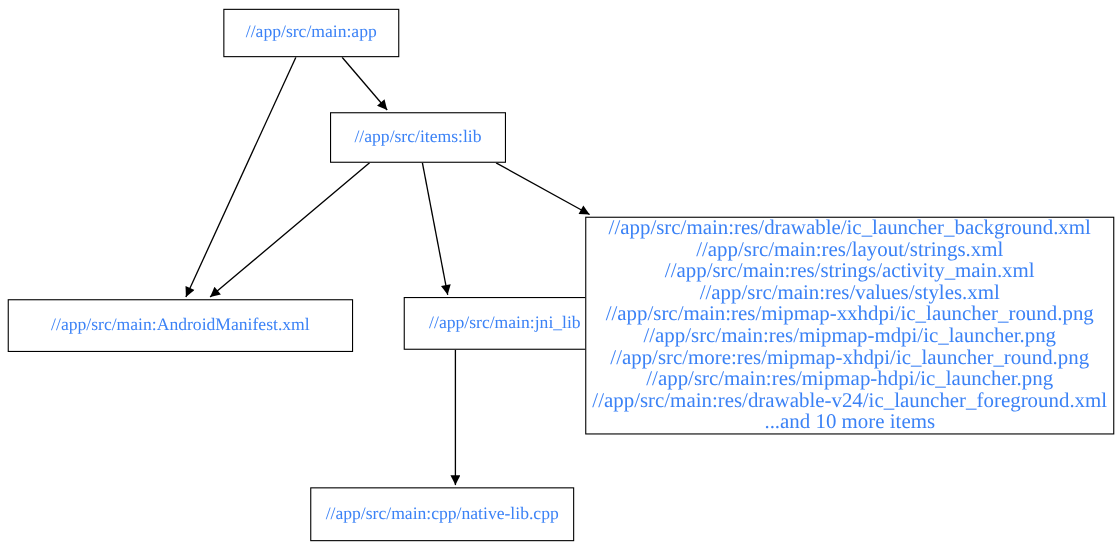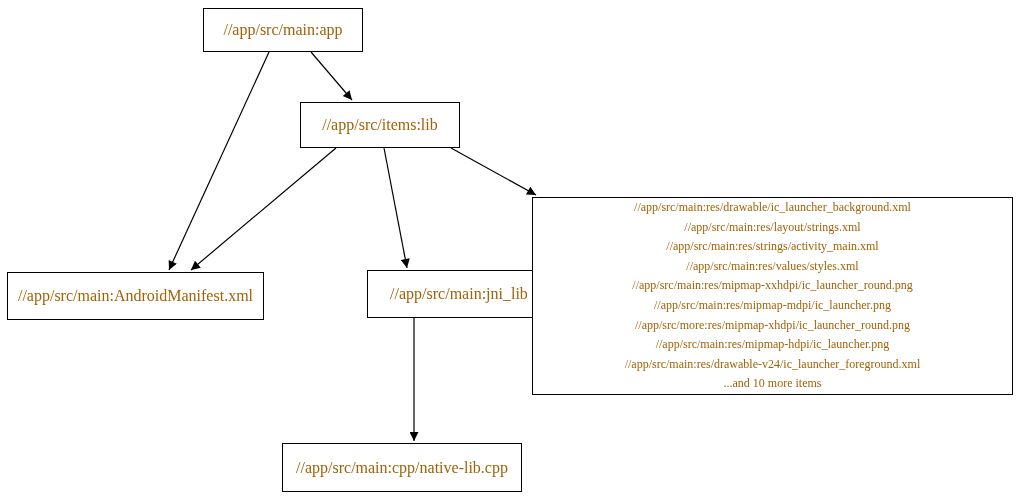--- a/index.html
+++ b/index.html
@@ -7,21 +7,21 @@
     padding: 0;
     background: #ffffff;
   }
   .canvas {
     position: relative;
     width: 1018px;
     height: 496px;
     background: #ffffff;
     overflow: hidden;
     font-family: "Liberation Serif", "DejaVu Serif", serif;
-    color: #a16207;
+    color: #3b82f6;
   }
   .edges-svg {
     position: absolute;
     left: 0;
     top: 0;
     width: 1018px;
     height: 496px;
   }
   .node {
     position: absolute;
@@ -31,21 +31,21 @@
     display: flex;
     align-items: center;
     justify-content: center;
     text-align: center;
     font-size: 16px;
     line-height: 1.2;
     white-space: nowrap;
   }
   .node.multiline {
     flex-direction: column;
-    font-size: 12px;
+    font-size: 19px;
     line-height: 19.6px;
     justify-content: center;
   }
   .node-line {
     display: block;
   }
 </style>
 </head>
 <body>
 
@@ -66,21 +66,21 @@
   </svg>
 
   <div class="node" style="left:203px; top:8px; width:160px; height:44px;">
     <span class="node-line">//app/src/main:app</span>
   </div>
 
   <div class="node" style="left:300px; top:102px; width:160px; height:46px;">
     <span class="node-line">//app/src/items:lib</span>
   </div>
 
-  <div class="node" style="left:7px; top:272px; width:257px; height:48px;text-align:center;">
+  <div class="node" style="left:7px; top:272px; width:314px; height:48px;text-align:center;">
     <span class="node-line">//app/src/main:AndroidManifest.xml</span>
   </div>
 
   <div class="node" style="left:323px; top:270px; width:184px; height:48px;margin-left:44px;">
     <span class="node-line">//app/src/main:jni_lib</span>
   </div>
 
   <div class="node multiline" style="left:532px; top:197px; width:481px; height:198px;">
     <span class="node-line">//app/src/main:res/drawable/ic_launcher_background.xml</span>
     <span class="node-line">//app/src/main:res/layout/strings.xml</span>

